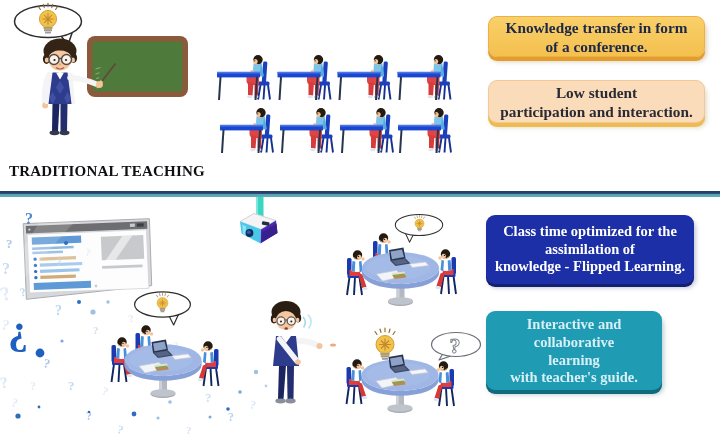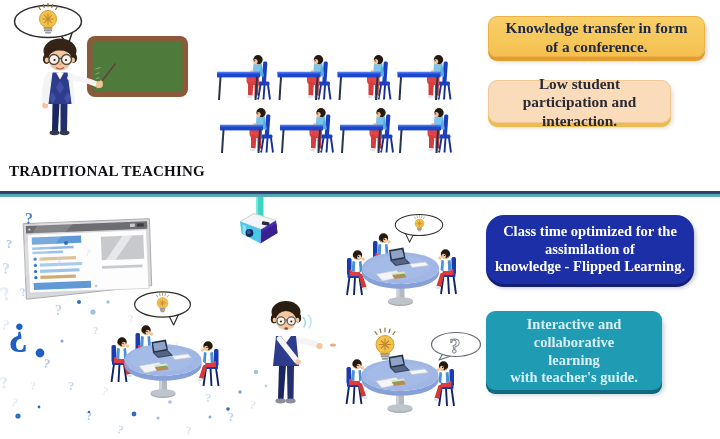--- a/index.html
+++ b/index.html
@@ -4,25 +4,25 @@
 <style>
   html,body{margin:0;padding:0;background:#fff}
   #c{position:relative;width:720px;height:439px;background:#ffffff;overflow:hidden;
      font-family:"Liberation Serif",serif}
   .abs{position:absolute}
   .box{position:absolute;display:flex;align-items:center;justify-content:center;
        text-align:center;font-weight:bold;line-height:1.22}
   #b1{left:488px;top:16px;width:217px;height:41px;padding-top:3px;background:linear-gradient(180deg,#f9d06a,#f4c04e);
       border-radius:9px;box-shadow:0 4px 0 #e39d2e,2px 5px 4px rgba(120,90,20,.25);
       color:#1d2747;font-size:15.3px;border:1px solid #edb045;box-sizing:border-box}
-  #b2{left:488px;top:80px;width:183px;height:43px;padding-top:2px;background:#fbdcba;
+  #b2{left:488px;top:80px;width:217px;height:43px;padding-top:2px;background:#fbdcba;
       border-radius:9px;box-shadow:0 4px 0 #eebb50,2px 5px 4px rgba(120,90,20,.2);
       color:#2a2a33;font-size:15.3px;border:1px solid #f2c896;box-sizing:border-box}
   #b3{left:486px;top:215px;width:208px;height:69px;background:#1d2fa6;
-      border-radius:18px;box-shadow:0 3px 0 #141f70,2px 4px 4px rgba(20,30,90,.25);
+      border-radius:9px;box-shadow:0 3px 0 #141f70,2px 4px 4px rgba(20,30,90,.25);
       color:#ffffff;font-size:14.5px}
   #b4{left:486px;top:311px;width:176px;height:77px;padding-top:2px;background:#1f9cb4;
       border-radius:9px;box-shadow:0 4px 0 #116a7e,2px 5px 4px rgba(10,70,90,.25);
       color:#d8eff6;font-size:14.5px}
   .lbl{position:absolute;font-weight:bold;color:#101014;white-space:nowrap}
   #l1{left:9px;top:163px;font-size:15px;letter-spacing:.2px}
   #l2{left:9px;top:419px;font-size:15px;letter-spacing:.2px}
   #sep{position:absolute;left:0;top:191px;width:720px;height:6px;
        background:linear-gradient(180deg,#24386a 0%,#2a4674 40%,#55a3b0 58%,#62aeb9 100%)}
 </style>

